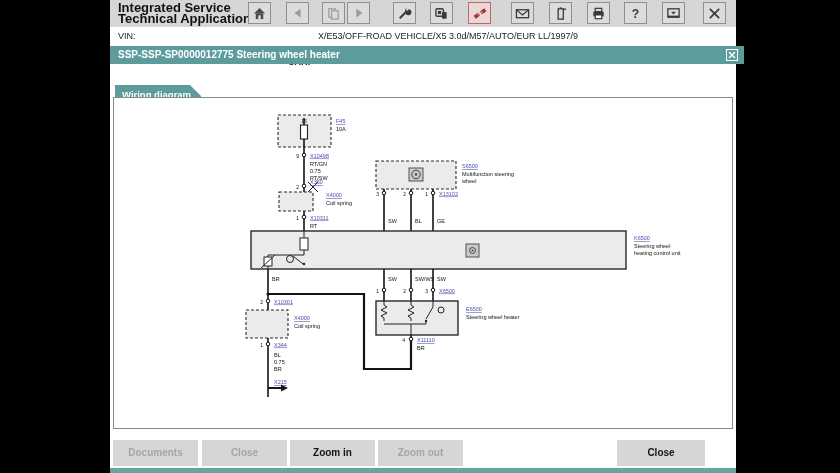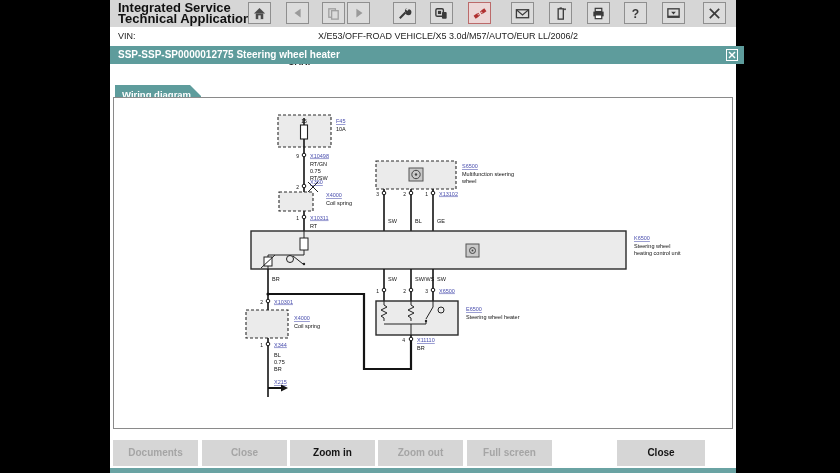--- a/index.html
+++ b/index.html
@@ -151,21 +151,21 @@
         <svg width="15" height="15" viewBox="0 0 16 16">
           <line x1="3" y1="3" x2="13" y2="13" stroke="#3a3a3a" stroke-width="1.8"></line>
           <line x1="13" y1="3" x2="3" y2="13" stroke="#3a3a3a" stroke-width="1.8"></line>
         </svg>
       </div>
     </div>
 
     <div class="vinrow">
       <span class="vin-label">VIN:</span>
       <span class="car-label">CAR:</span>
-      <span class="car-value">X/E53/OFF-ROAD VEHICLE/X5 3.0d/M57/AUTO/EUR LL/2006/2</span>
+      <span class="car-value">X/E53/OFF-ROAD VEHICLE/X5 3.0d/M57/AUTO/EUR LL/1997/9</span>
     </div>
 
     <div class="titlebar">
       <span class="txt">SSP-SSP-SP0000012775 Steering wheel heater</span>
       <span class="tclose">
         <svg width="8" height="8" viewBox="0 0 8 8">
           <line x1="1" y1="1" x2="7" y2="7" stroke="#fff" stroke-width="1.4"></line>
           <line x1="7" y1="1" x2="1" y2="7" stroke="#fff" stroke-width="1.4"></line>
         </svg>
       </span>
@@ -305,18 +305,17 @@
         <text class="d-pin" x="291" y="244" text-anchor="end">4</text>
         <text class="lnk" x="303" y="244">X11110</text>
         <text class="d-txt" x="303" y="252">BR</text>
       </svg>
     </div>
 
     <div class="fbtn dis" style="left:3px">Documents</div>
     <div class="fbtn dis" style="left:92px">Close</div>
     <div class="fbtn dis" style="left:268px">Zoom out</div>
     <div class="fbtn" style="left:180px">Zoom in</div>
-    <div class="fbtn dis" style="left:357px">Full screen</div>
     <div class="fbtn" style="left:507px;width:88px">Close</div>
 
     <div class="teal-strip"></div>
   </div>
 </div>
 
 </body></html>

